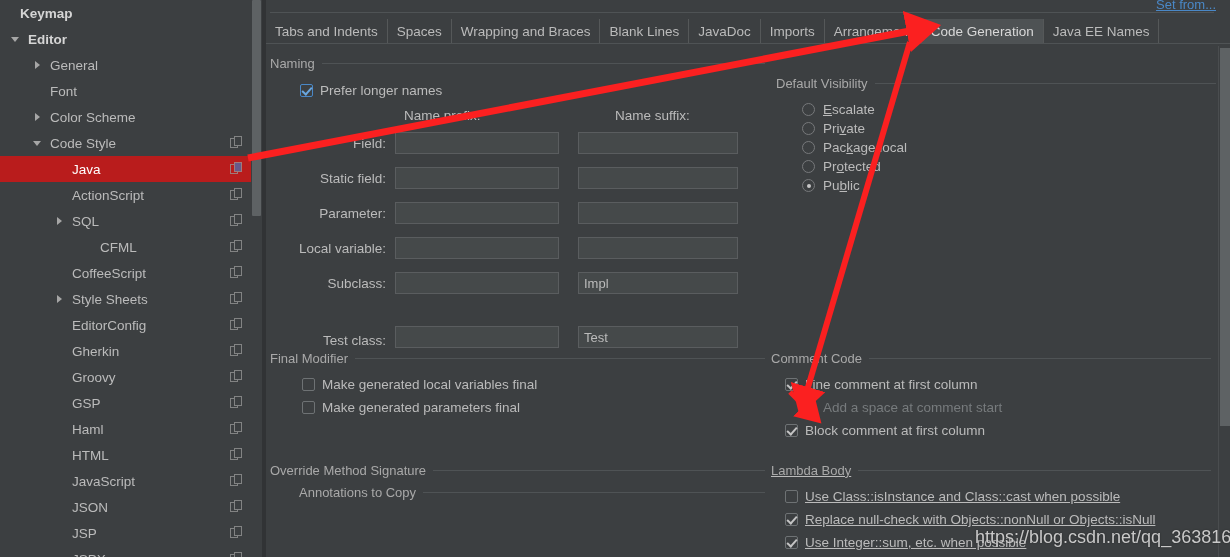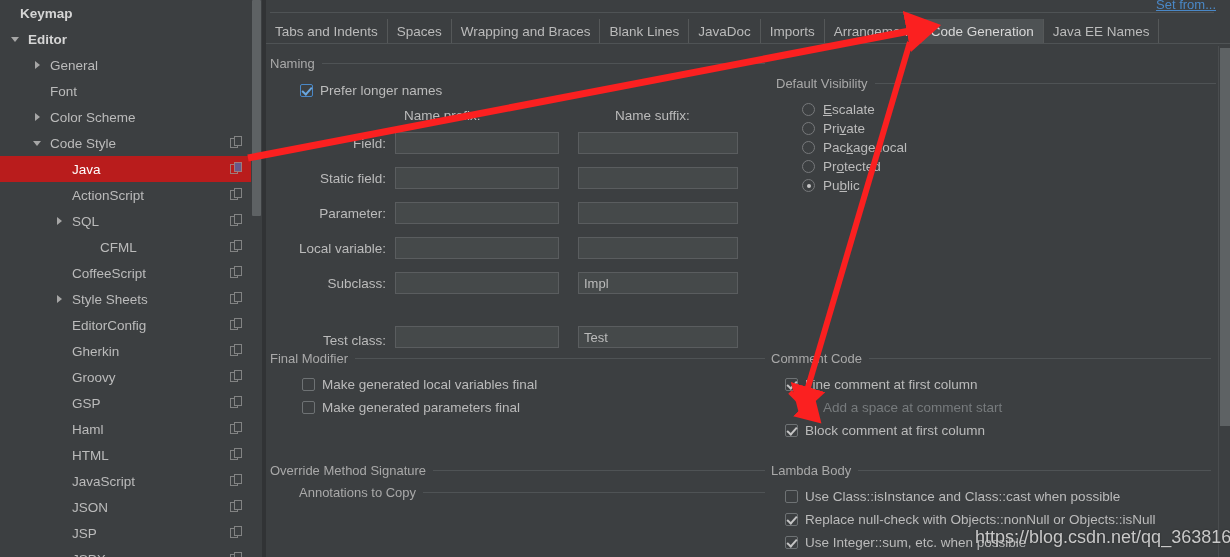--- a/index.html
+++ b/index.html
@@ -635,21 +635,21 @@
                 <span class="cbox dim"></span>
                 <span>Add a space at comment start</span>
               </div>
               <div class="chk-row">
                 <span class="cbox checked"></span>
                 <span>Block comment at first column</span>
               </div>
             </div>
         </div>
 
-        <div class="group" style="left:0;top:415px;width:440px;">
+        <div class="group" style="left:0;top:415px;width:440px;text-decoration:underline;">
           <div class="group-head">
             <span>Lambda Body</span>
             <span class="gline"></span>
           </div>
           <div id="lambda-body-items" style="margin-top:6px;margin-left:14px;">
               <div class="chk-row">
                 <span class="cbox"></span>
                 <span>Use Class::isInstance and Class::cast when possible</span>
               </div>
               <div class="chk-row">

